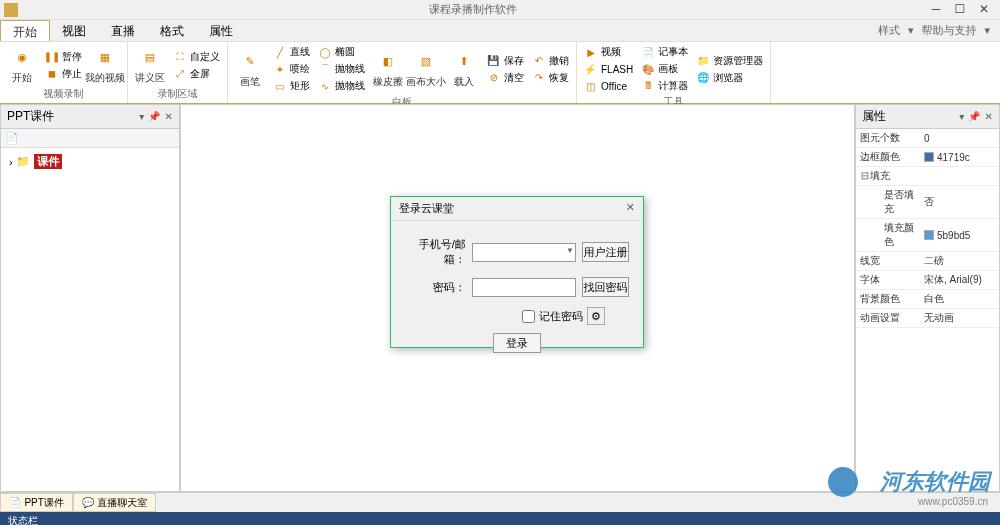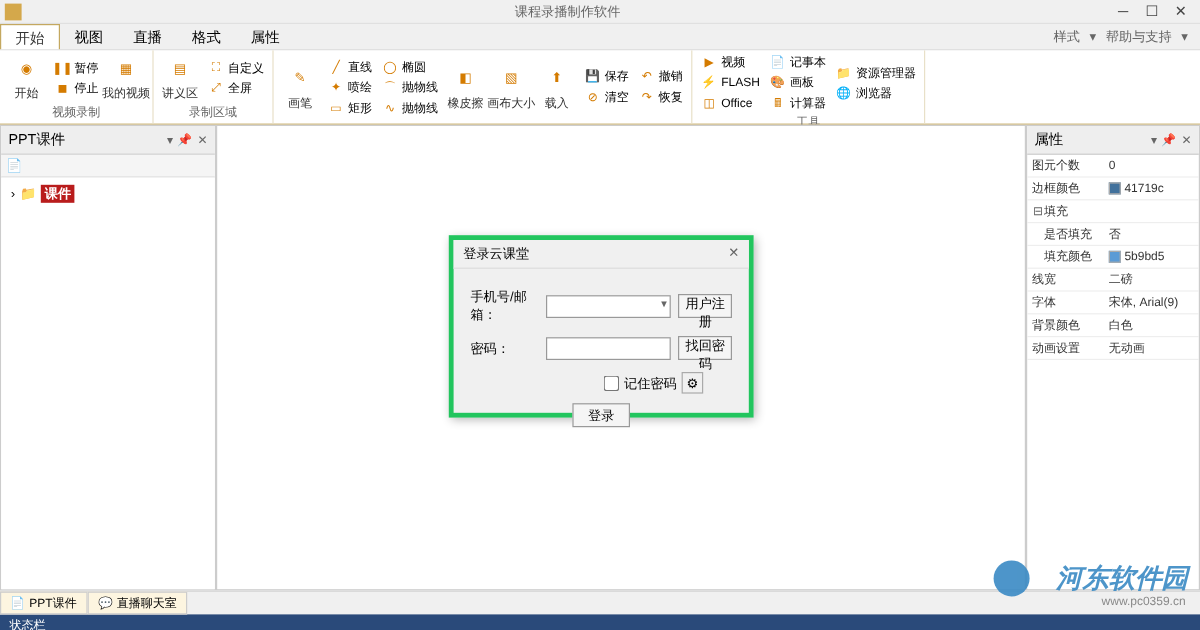--- a/index.html
+++ b/index.html
@@ -44,30 +44,30 @@
     .tree-item .folder { color: #d4a84b; }
     .tree-item span.lbl { background: #b91c1c; color: #fff; padding: 0 3px; font-weight: bold; }
     
     .canvas-area { flex: 1; background: #fff; border: 1px solid #ccc; position: relative; }
     
     .right-panel { width: 145px; background: #fff; border: 1px solid #ccc; display: flex; flex-direction: column; }
     .prop-list { font-size: 10px; border-radius: 28px; }
     .prop-row { display: flex; border-bottom: 1px solid #eee; }
     .prop-label { width: 64px; padding: 2px 4px; color: #333; }
     .prop-value { flex: 1; padding: 2px 4px; color: #333; display: flex; align-items: center; gap: 3px; }
-    .prop-indent .prop-label { padding-left: 14px; }
+    .prop-indent .prop-label { padding-left: 28px; }
     .swatch { width: 10px; height: 10px; display: inline-block; border: 1px solid #aaa; }
     .expander { width: 10px; display: inline-block; text-align: center; color: #666; }
     
-    .dialog { position: absolute; left: 374px; top: 196px; width: 254px; height: 152px; background: #f0f0f0; border: 4px solid #22c55e; box-shadow: 2px 2px 8px rgba(0,0,0,0.3); }
+    .dialog { position: absolute; left: 390px; top: 196px; width: 254px; height: 152px; background: #f0f0f0; border: 1px solid #22c55e; box-shadow: 2px 2px 8px rgba(0,0,0,0.3); }
     .dialog-title { background: #f0f0f0; padding: 4px 8px; font-size: 11px; display: flex; border-bottom: 1px solid #ddd; }
     .dialog-close { margin-left: auto; cursor: pointer; color: #666; }
     .dialog-body { padding: 16px 14px 8px 14px; }
     .dlg-row { display: flex; align-items: center; gap: 6px; margin-bottom: 10px; }
-    .dlg-label { width: 70px; font-size: 11px; text-align: left; }
+    .dlg-label { width: 70px; font-size: 11px; text-align: right; }
     .dlg-input { width: 104px; height: 19px; border: 1px solid #999; font-size: 11px; padding: 0 3px; }
     .dlg-btn { width: 54px; height: 20px; border: 1px solid #999; background: #f5f5f5; font-size: 11px; cursor: pointer; }
     .dlg-row-cb { display: flex; align-items: center; justify-content: flex-end; gap: 4px; font-size: 11px; padding-right: 24px; }
     .gear-btn { width: 18px; height: 18px; border: 1px solid #aaa; display: flex; align-items: center; justify-content: center; cursor: pointer; }
     .dlg-submit { display: flex; justify-content: center; margin-top: 8px; }
     .dlg-submit .dlg-btn { width: 48px; }
     
     .bottom-tabs { height: 20px; display: flex; background: #f0f0f0; border-top: 1px solid #ccc; }
     .btab { padding: 2px 8px; font-size: 10px; border: 1px solid #ccc; background: #fdf5e0; display: flex; align-items: center; gap: 3px; cursor: pointer; }
     
@@ -212,20 +212,21 @@
         <div class="rbtn-sm">
             <span class="ico-sm ico-orange">↶</span>
             <span>撤销</span>
           </div>
         <div class="rbtn-sm">
             <span class="ico-sm ico-orange">↷</span>
             <span>恢复</span>
           </div>
       </div>
     </div>
+    <div class="ribbon-group-label">白板</div>
   </div>
 
   <div class="ribbon-group">
     <div class="ribbon-group-items">
       <div class="rcol">
         <div class="rbtn-sm">
             <span class="ico-sm ico-orange">▶</span>
             <span>视频</span>
           </div>
         <div class="rbtn-sm">

